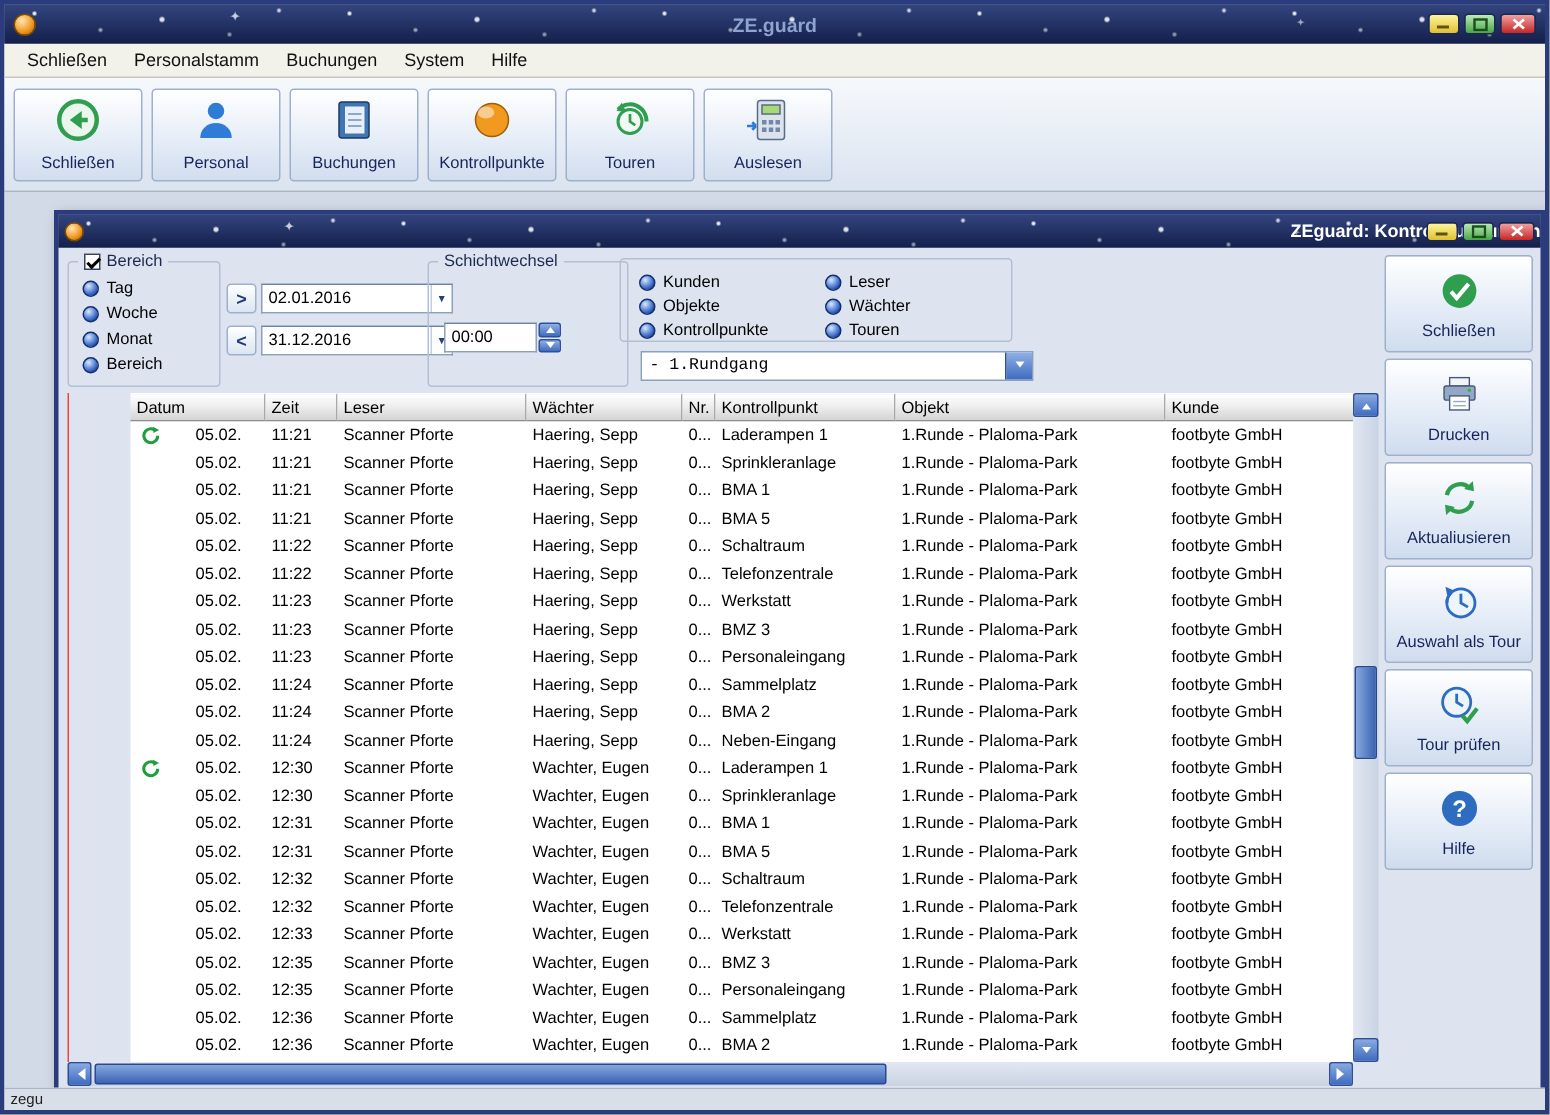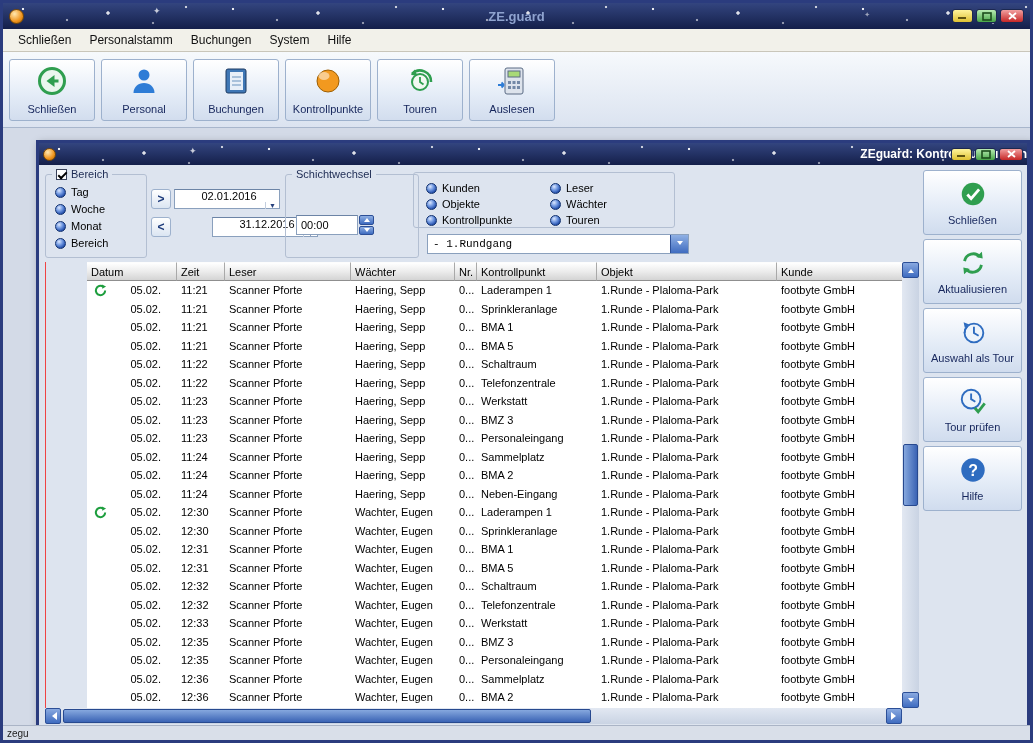--- a/index.html
+++ b/index.html
@@ -64,21 +64,21 @@
   .radio { width:11px; height:11px; border-radius:50%; border:1px solid #10306e; flex:none;
            background: radial-gradient(circle at 35% 30%, #dbe7ff 0%, #6f97e0 40%, #2a55b0 72%, #143a85 100%); }
   .cb { width:11px; height:11px; background:#fff; border:1px solid #39425a; position:relative; flex:none; }
   .cb::after { content:""; position:absolute; left:1px; top:2px; width:7px; height:3px;
                border-left:2px solid #000; border-bottom:2px solid #000; transform:rotate(-45deg); }
 
   .nav-btn { position:absolute; width:20px; height:20px; background:linear-gradient(#ffffff,#dbe5f2); border:1px solid #9db1cd; border-radius:3px;
              color:#1c3a7a; font-weight:bold; font-size:12px; display:flex; align-items:center; justify-content:center; }
   .btn-gt { left:106px; top:19px; } .btn-lt { left:106px; top:47px; }
   .field { background:#fff; border:1px solid #8aa0bd; border-top-color:#6c84a6; height:20px; display:flex; align-items:center; padding-left:4px; font-size:11px; }
-  .date-field { position:absolute; width:106px;flex-direction:column; } .df1 { left:129px; top:19px; } .df2 { left:129px; top:47px;margin-left:38px; }
+  .date-field { position:absolute; width:128px; } .df1 { left:129px; top:19px; } .df2 { left:129px; top:47px; }
   .drop { margin-left:auto; color:#27407c; font-size:7px; padding:0 3px; border-left:1px solid #c3cede; align-self:stretch; display:flex; align-items:center; }
 
   .grp-schicht { left:240px; top:4px; width:134px; height:84px; }
   .time-wrap { position:absolute; left:10px; top:40px; display:flex; }
   .time-field { width:62px; }
   .spin { width:15px; height:20px; display:flex; flex-direction:column; gap:1px; margin-left:1px; }
   .sp { flex:1; background:linear-gradient(#8fb0e4,#3f6cc0); border:1px solid #2c4f97; border-radius:2px; display:flex; align-items:center; justify-content:center; }
   .tri-up { width:0; height:0; border:3px solid transparent; border-bottom:4px solid #fff; margin-top:-2px; }
   .tri-dn { width:0; height:0; border:3px solid transparent; border-top:4px solid #fff; margin-bottom:-2px; }
   .tri-lf { width:0; height:0; border:4px solid transparent; border-right:5px solid #fff; margin-left:-2px; }
@@ -707,20 +707,31 @@
         <div class="right-panel">
           <div class="action-btn">
             <span><svg viewBox="0 0 32 32" width="30" height="30">
                   <circle cx="16" cy="16" r="12" fill="#2f9e4f"></circle>
                   <path d="M10 16.5l4 4.5 8.5-10" stroke="#fff" stroke-width="3" fill="none"></path>
                 </svg></span>
             <span>Schließen</span>
           </div>
           <div class="action-btn">
             <span><svg viewBox="0 0 32 32" width="30" height="30">
+                  <rect x="9" y="4" width="14" height="6" fill="#f2f5fa" stroke="#46597a"></rect>
+                  <rect x="5" y="10" width="22" height="10" rx="1.5" fill="#93a8c7" stroke="#46597a"></rect>
+                  <circle cx="23" cy="13" r="1.2" fill="#3fae3f"></circle>
+                  <rect x="9" y="17" width="14" height="10" fill="#ffffff" stroke="#46597a"></rect>
+                  <line x1="11.5" y1="21" x2="20.5" y2="21" stroke="#99aabb"></line>
+                  <line x1="11.5" y1="24" x2="20.5" y2="24" stroke="#99aabb"></line>
+                </svg></span>
+            <span>Drucken</span>
+          </div>
+          <div class="action-btn">
+            <span><svg viewBox="0 0 32 32" width="30" height="30">
                   <path d="M7 14a9.5 9.5 0 0 1 16.5-4.5" fill="none" stroke="#2f9e4f" stroke-width="3"></path>
                   <path d="M25.5 4l.8 7.2-7-1.6z" fill="#2f9e4f"></path>
                   <path d="M25 18a9.5 9.5 0 0 1-16.5 4.5" fill="none" stroke="#2f9e4f" stroke-width="3"></path>
                   <path d="M6.5 28l-.8-7.2 7 1.6z" fill="#2f9e4f"></path>
                 </svg></span>
             <span>Aktualiusieren</span>
           </div>
           <div class="action-btn">
             <span><svg viewBox="0 0 32 32" width="30" height="30">
                   <circle cx="17" cy="17" r="10" fill="#eef4fb" stroke="#2e6cc0" stroke-width="2"></circle>

